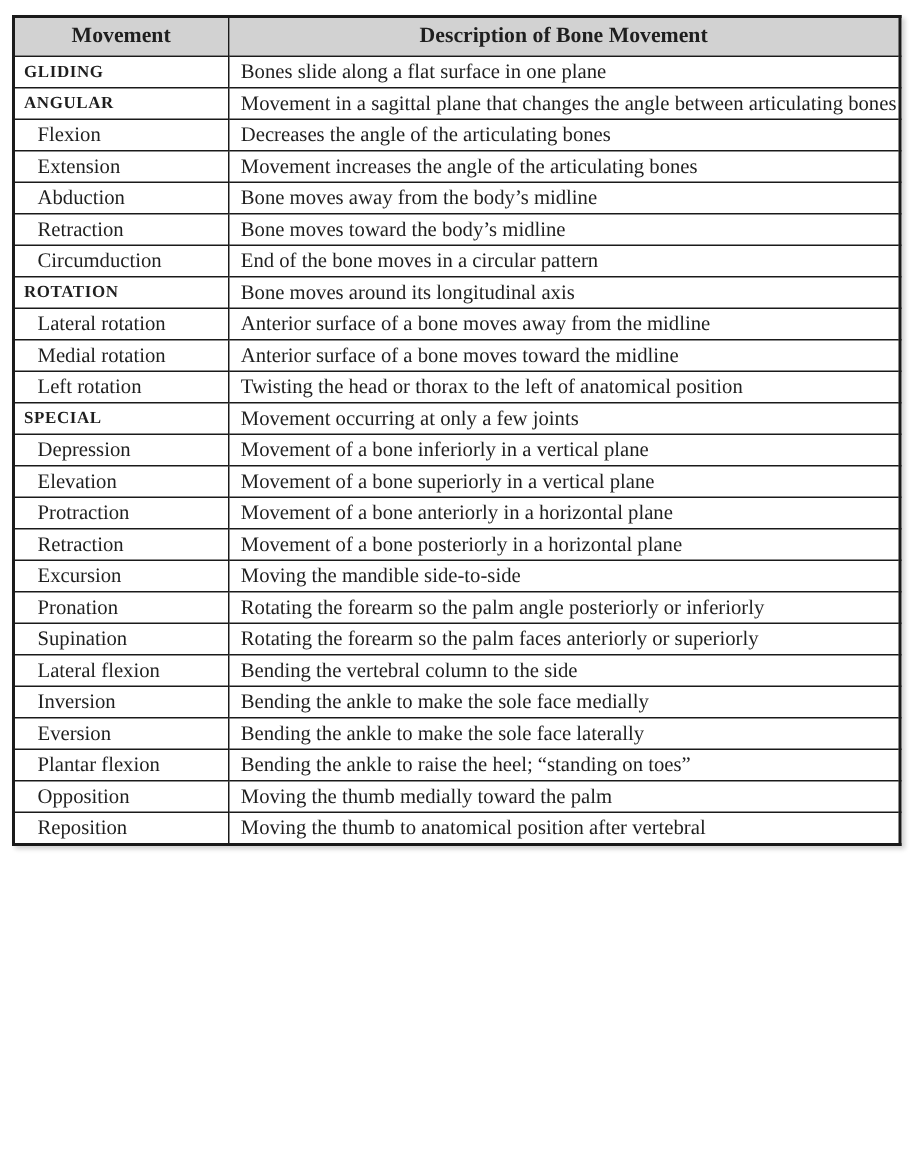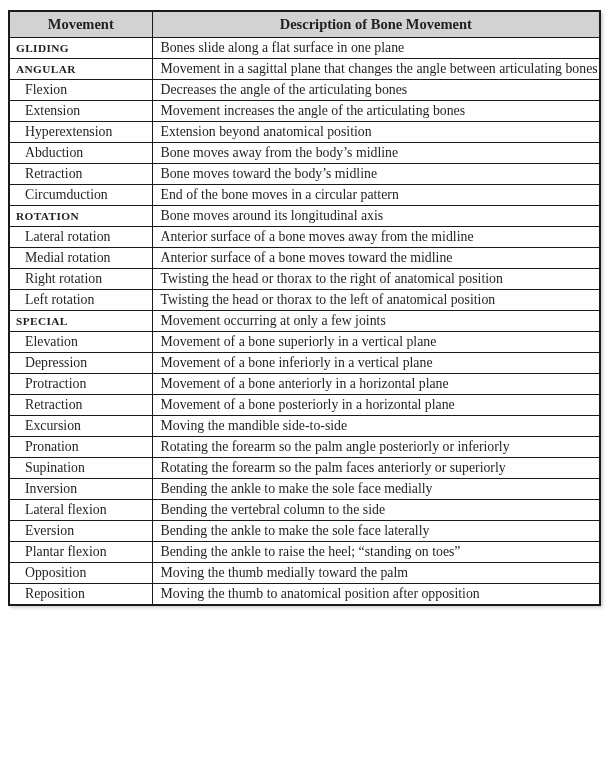--- a/index.html
+++ b/index.html
@@ -91,24 +91,20 @@
   <tr>
     <td class="movement-cell">Flexion</td>
     <td class="description-cell">Decreases the angle of the articulating bones</td>
   </tr>
 
   <tr>
     <td class="movement-cell">Extension</td>
     <td class="description-cell">Movement increases the angle of the articulating bones</td>
   </tr>
 
-  <tr>
-    <td class="movement-cell">Hyperextension</td>
-    <td class="description-cell">Extension beyond anatomical position</td>
-  </tr>
 
   <tr>
     <td class="movement-cell">Abduction</td>
     <td class="description-cell">Bone moves away from the body’s midline</td>
   </tr>
 
   <tr>
     <td class="movement-cell">Retraction</td>
     <td class="description-cell">Bone moves toward the body’s midline</td>
   </tr>
@@ -126,46 +122,42 @@
   <tr>
     <td class="movement-cell">Lateral rotation</td>
     <td class="description-cell">Anterior surface of a bone moves away from the midline</td>
   </tr>
 
   <tr>
     <td class="movement-cell">Medial rotation</td>
     <td class="description-cell">Anterior surface of a bone moves toward the midline</td>
   </tr>
 
-  <tr>
-    <td class="movement-cell">Right rotation</td>
-    <td class="description-cell">Twisting the head or thorax to the right of anatomical position</td>
-  </tr>
 
   <tr>
     <td class="movement-cell">Left rotation</td>
     <td class="description-cell">Twisting the head or thorax to the left of anatomical position</td>
   </tr>
 
   <tr class="category-row">
     <td class="movement-cell">SPECIAL</td>
     <td class="description-cell">Movement occurring at only a few joints</td>
   </tr>
 
   <tr>
+    <td class="movement-cell">Depression</td>
+    <td class="description-cell">Movement of a bone inferiorly in a vertical plane</td>
+  </tr>
+
+  <tr>
     <td class="movement-cell">Elevation</td>
     <td class="description-cell">Movement of a bone superiorly in a vertical plane</td>
   </tr>
 
   <tr>
-    <td class="movement-cell">Depression</td>
-    <td class="description-cell">Movement of a bone inferiorly in a vertical plane</td>
-  </tr>
-
-  <tr>
     <td class="movement-cell">Protraction</td>
     <td class="description-cell">Movement of a bone anteriorly in a horizontal plane</td>
   </tr>
 
   <tr>
     <td class="movement-cell">Retraction</td>
     <td class="description-cell">Movement of a bone posteriorly in a horizontal plane</td>
   </tr>
 
   <tr>
@@ -177,44 +169,44 @@
     <td class="movement-cell">Pronation</td>
     <td class="description-cell">Rotating the forearm so the palm angle posteriorly or inferiorly</td>
   </tr>
 
   <tr>
     <td class="movement-cell">Supination</td>
     <td class="description-cell">Rotating the forearm so the palm faces anteriorly or superiorly</td>
   </tr>
 
   <tr>
+    <td class="movement-cell">Lateral flexion</td>
+    <td class="description-cell">Bending the vertebral column to the side</td>
+  </tr>
+
+  <tr>
     <td class="movement-cell">Inversion</td>
     <td class="description-cell">Bending the ankle to make the sole face medially</td>
   </tr>
 
   <tr>
-    <td class="movement-cell">Lateral flexion</td>
-    <td class="description-cell">Bending the vertebral column to the side</td>
-  </tr>
-
-  <tr>
     <td class="movement-cell">Eversion</td>
     <td class="description-cell">Bending the ankle to make the sole face laterally</td>
   </tr>
 
 
   <tr>
     <td class="movement-cell">Plantar flexion</td>
     <td class="description-cell">Bending the ankle to raise the heel; “standing on toes”</td>
   </tr>
 
   <tr>
     <td class="movement-cell">Opposition</td>
     <td class="description-cell">Moving the thumb medially toward the palm</td>
   </tr>
 
   <tr>
     <td class="movement-cell">Reposition</td>
-    <td class="description-cell">Moving the thumb to anatomical position after opposition</td>
+    <td class="description-cell">Moving the thumb to anatomical position after vertebral</td>
   </tr>
 </tbody>
   </table>
 </div>
 
 </body></html>

